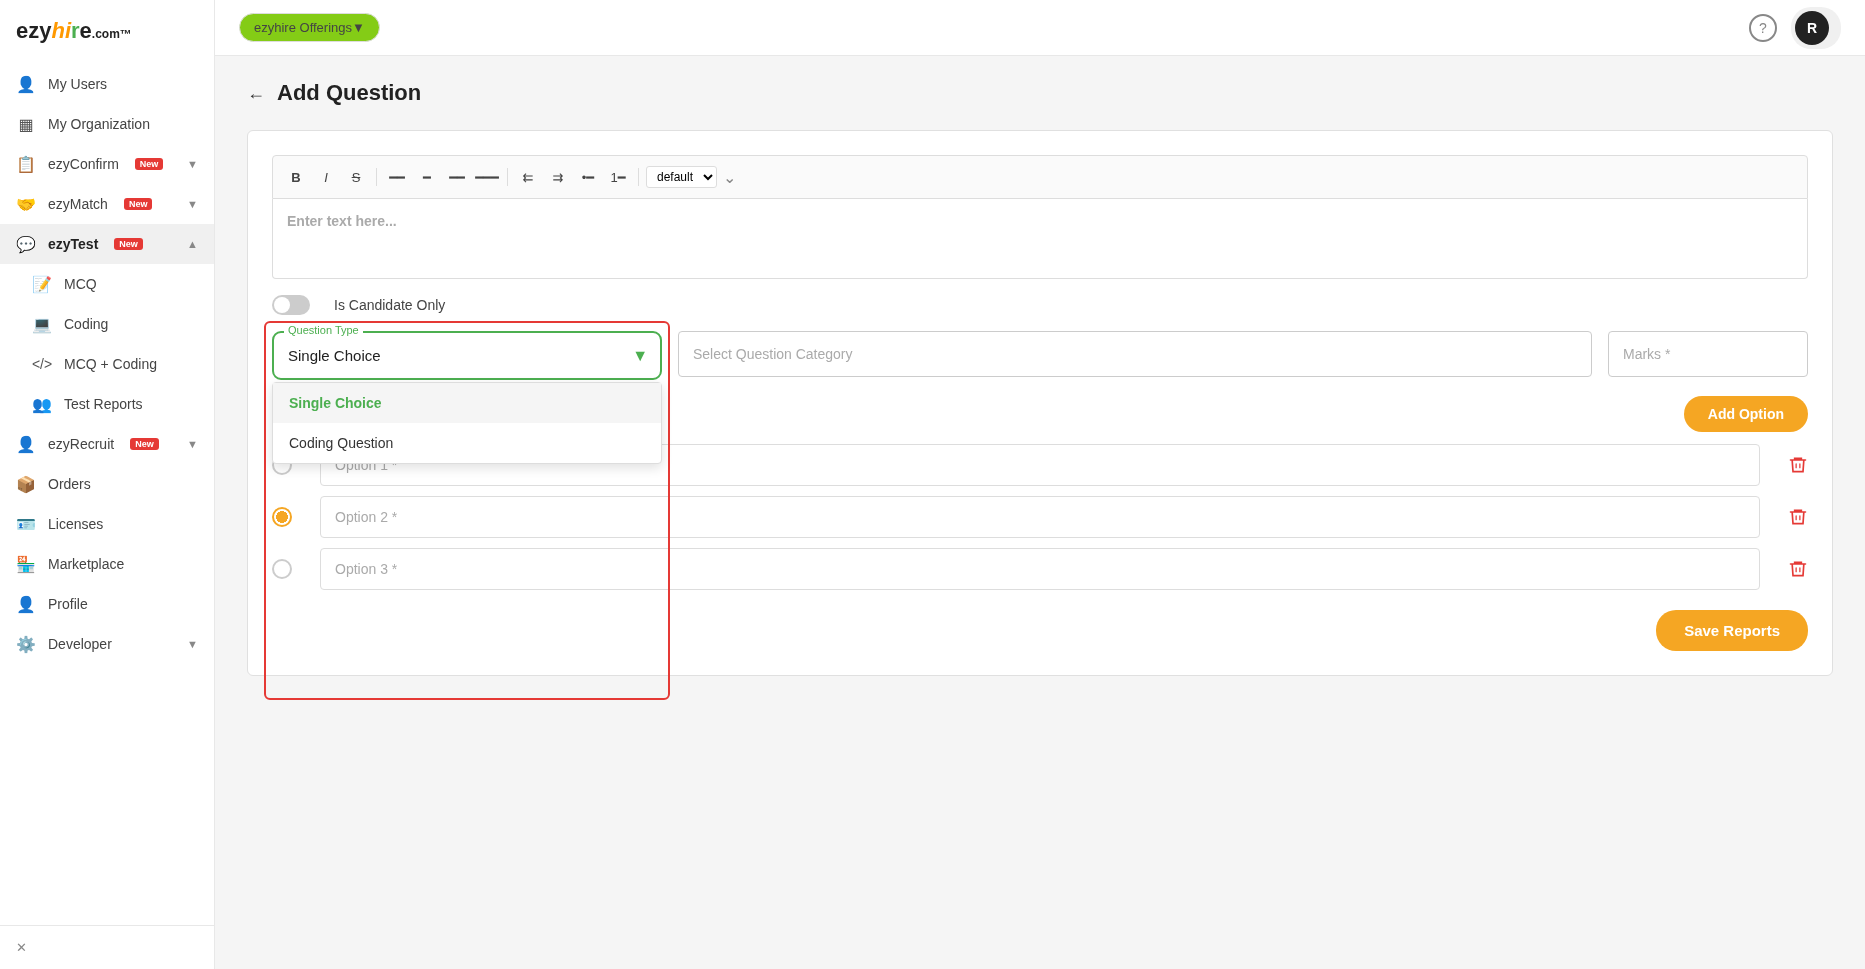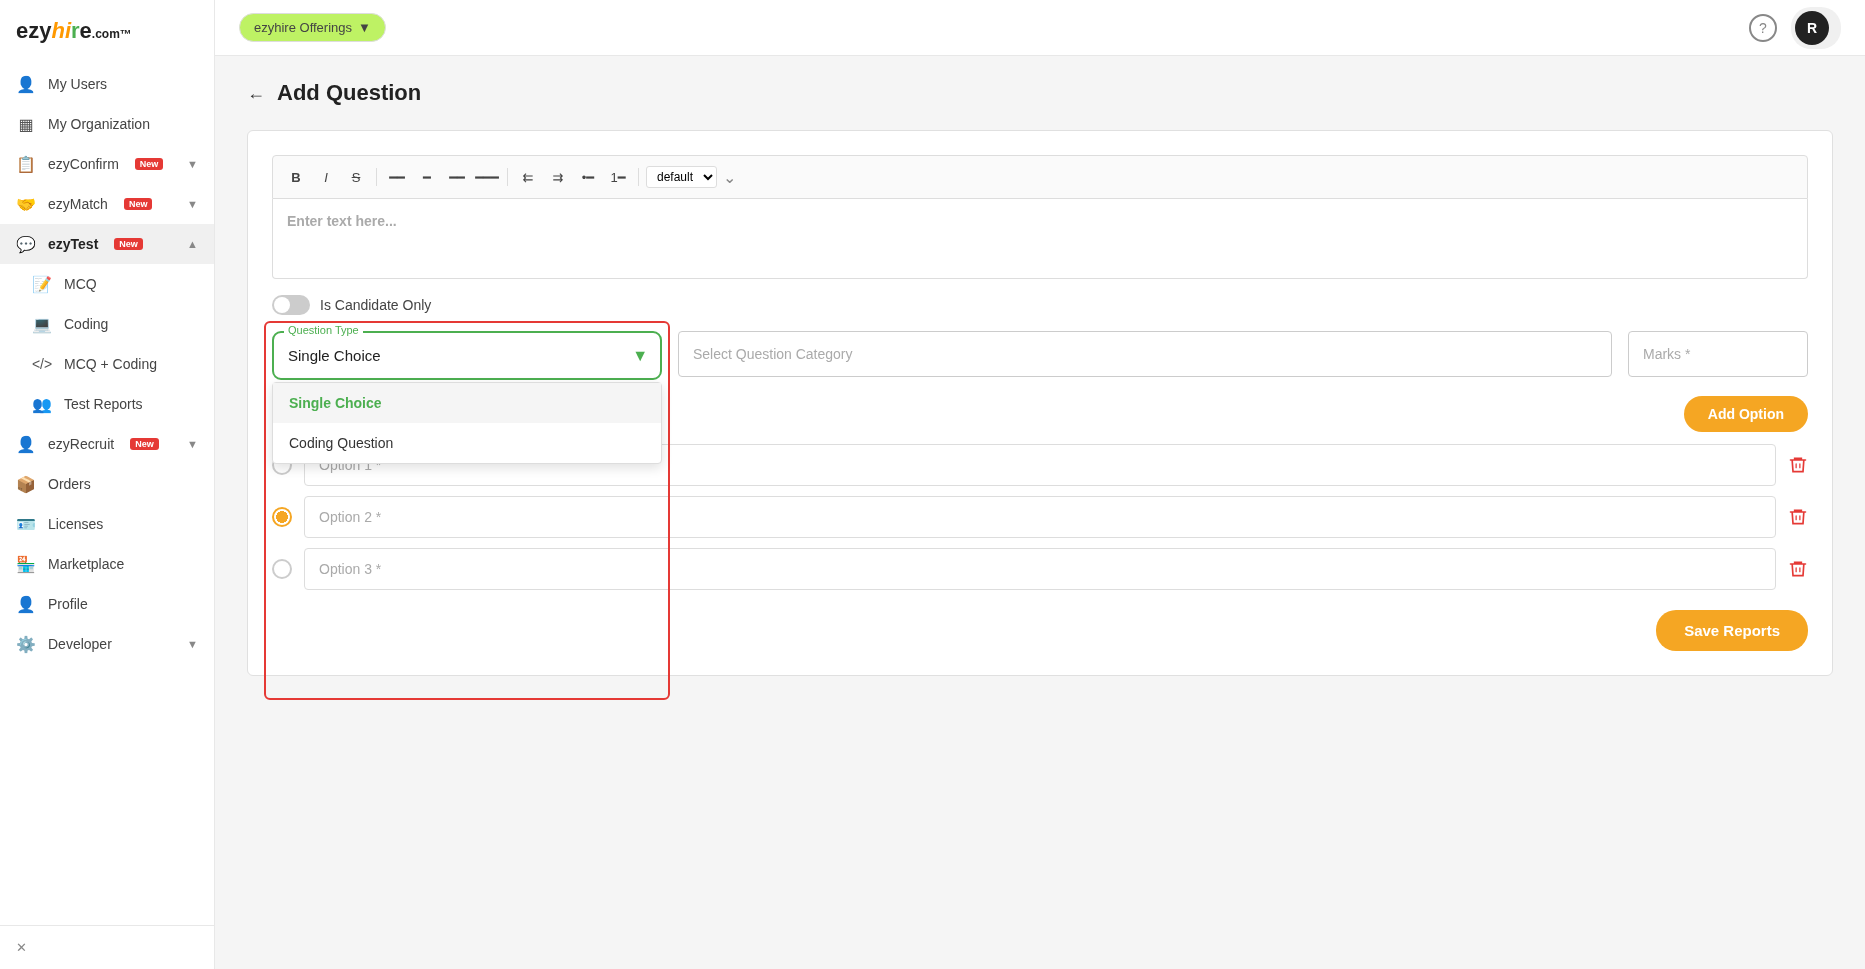--- a/index.html
+++ b/index.html
@@ -93,29 +93,29 @@
       justify-content: space-between;
       height: 56px;
       flex-shrink: 0;
     }
     .header-left {
       display: flex;
       align-items: center;
       gap: 10px;
     }
     .offerings-btn {
-      background: #bef264;
+      background: #84cc16;
       border: 1px solid #ddd;
       border-radius: 20px;
       padding: 6px 14px;
       font-size: 13px;
       cursor: pointer;
       display: flex;
       align-items: center;
-      gap: 6px;
+      gap: 0;
       color: #444;
     }
     .header-right {
       display: flex;
       align-items: center;
       gap: 14px;
     }
     .help-icon {
       width: 28px;
       height: 28px;
@@ -230,21 +230,21 @@
       min-height: 80px;
       padding: 14px;
       font-size: 14px;
       color: #aaa;
     }
 
     
     .toggle-row {
       display: flex;
       align-items: center;
-      gap: 10px;
+      gap: 24px;
       margin: 16px 0;
     }
     .toggle {
       width: 38px;
       height: 20px;
       background: #ccc;
       border-radius: 10px;
       position: relative;
       cursor: pointer;
     }
@@ -342,21 +342,21 @@
       font-size: 14px;
       border: 1px solid #ccc;
       border-radius: 4px;
       outline: none;
       color: #aaa;
     }
     .category-input::placeholder { color: #aaa; }
 
     
     .marks-field {
-      width: 180px;
+      width: 200px;
       flex-shrink: 0;
     }
     .marks-input {
       width: 100%;
       padding: 14px 14px;
       font-size: 14px;
       border: 1px solid #ccc;
       border-radius: 4px;
       outline: none;
     }
@@ -381,21 +381,21 @@
       padding: 10px 24px;
       font-size: 14px;
       font-weight: 600;
       cursor: pointer;
     }
 
     
     .option-row {
       display: flex;
       align-items: center;
-      gap: 12px;
+      gap: 28px;
       margin-bottom: 10px;
     }
     .radio-btn {
       width: 20px;
       height: 20px;
       border-radius: 50%;
       border: 2px solid #ccc;
       flex-shrink: 0;
       cursor: pointer;
     }

